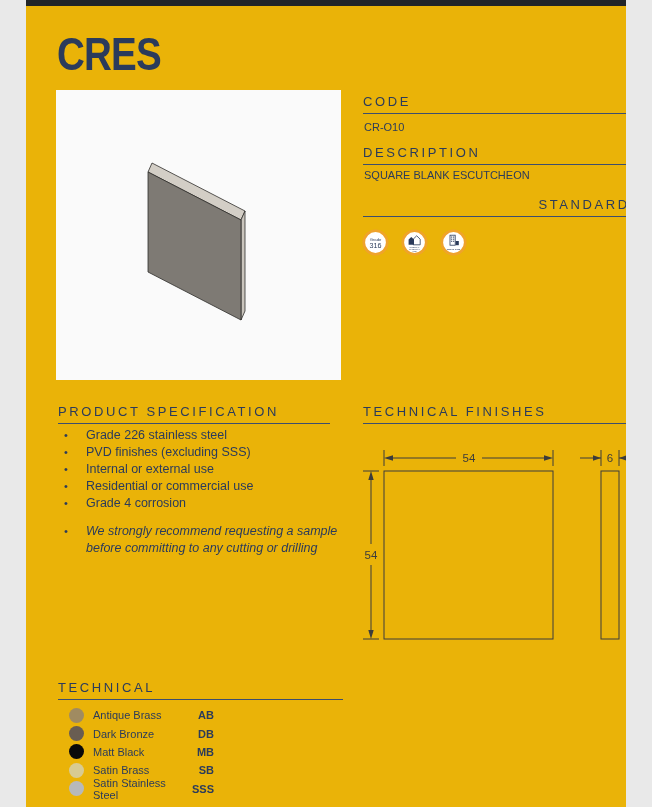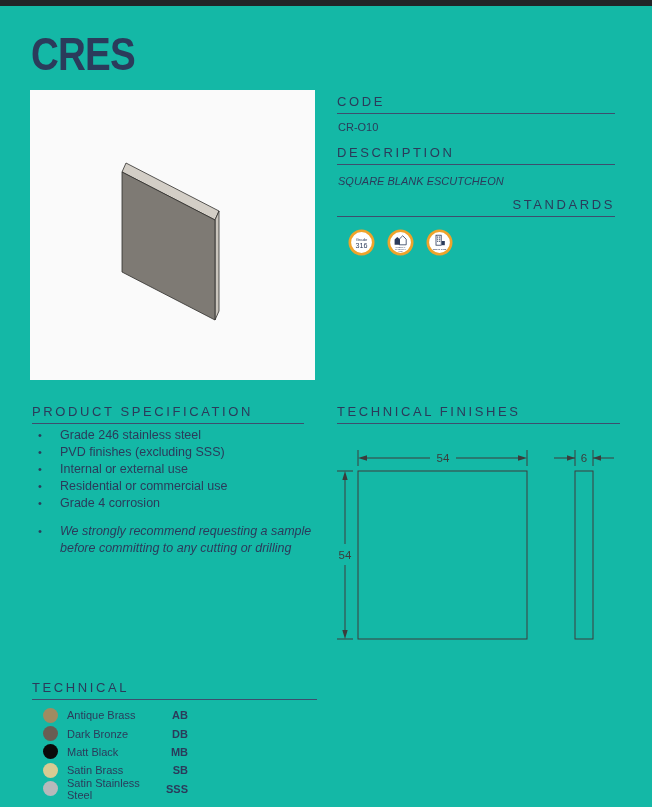--- a/index.html
+++ b/index.html
@@ -1,37 +1,37 @@
 <!DOCTYPE html>
 <html><head>
 <meta charset="utf-8">
 <style>
   html,body{margin:0;padding:0;background:#e9e9e9;}
   .page{
-    position:relative;width:652px;height:807px;background:#14b8a6;
+    position:relative;width:600px;height:807px;background:#eab308;
     font-family:"Liberation Sans",sans-serif;overflow:hidden;margin:0 auto;
   }
   .topbar{position:absolute;left:0;top:0;width:652px;height:6px;background:#222528;}
   .logo{
     position:absolute;left:31px;top:30px;font-size:47px;font-weight:bold;
     color:#2B3B5B;letter-spacing:-1px;transform:scaleX(0.82);transform-origin:left top;
     line-height:1;
   }
   .banner{
     position:absolute;left:337px;top:43px;width:281px;height:29px;background:#2A3B5C;
     color:#ffffff;display:flex;align-items:center;justify-content:center;
     font-size:13.5px;letter-spacing:2.6px;
   }
   .sec-header{
     position:absolute;color:#2B3B5B;font-size:13px;letter-spacing:2.6px;
     border-bottom:1px solid #3D4E6E;padding-bottom:4px;
   }
   .value{position:absolute;color:#2B3B5B;font-size:11px;}
   .image-box{position:absolute;left:30px;top:90px;width:285px;height:290px;background:#FAFAFA;}
-  .badges{position:absolute;left:336px;top:229px;display:flex;gap:12px;margin-left:12px;}
+  .badges{position:absolute;left:336px;top:229px;display:flex;gap:12px;}
   .spec-body{position:absolute;left:32px;top:427px;width:288px;color:#2B3B5B;font-size:12.5px;}
   .bullet-row{display:flex;line-height:17px;}
   .bullet-dot{width:10px;flex:0 0 10px;margin-left:6px;margin-right:12px;font-size:11px;}
   .note-row{margin-top:11px;font-style:italic;}
   .drawing-svg{position:absolute;left:330px;top:428px;}
   .fin-rows{position:absolute;left:43px;top:706px;width:145px;}
   .fin-row{display:flex;align-items:center;height:18.4px;}
   .swatch{width:15px;height:15px;border-radius:50%;flex:0 0 15px;margin-right:9px;}
   .fin-label{color:#2B3B5B;font-size:11px;flex:1 1 auto;}
   .fin-code{color:#2B3B5B;font-size:11px;font-weight:bold;text-align:right;flex:0 0 30px;}
@@ -52,21 +52,21 @@
       <polygon points="96,73 189,121 185,130 92,82" fill="#D3CEC6" stroke="#2E2D2B" stroke-width="0.8"></polygon>
       <polygon points="189,121 189,221 185,230 185,130" fill="#CAC5BD" stroke="#2E2D2B" stroke-width="0.8"></polygon>
       <polygon points="92,82 185,130 185,230 92,182" fill="#7E7A74" stroke="#2E2D2B" stroke-width="0.8"></polygon>
     </svg>
   </div>
 
   <div class="sec-header" style="left:337px;top:94px;width:278px;">CODE</div>
   <div class="value" style="left:338px;top:121px;">CR-O10</div>
 
   <div class="sec-header" style="left:337px;top:145px;width:278px;">DESCRIPTION</div>
-  <div class="value" style="left:338px;top:175px;font-style:italic;">SQUARE BLANK ESCUTCHEON</div>
+  <div class="value" style="left:338px;top:169px;">SQUARE BLANK ESCUTCHEON</div>
 
   <div class="sec-header" style="left:337px;top:197px;width:278px;text-align:right;">STANDARDS</div>
 
   <div class="badges">
     <svg width="27" height="27" viewBox="0 0 27 27">
       <circle cx="13.5" cy="13.5" r="11.7" fill="#ffffff" stroke="#EFA32B" stroke-width="2.6"></circle>
       <text x="13.5" y="11.5" font-size="4.2" fill="#2B3B5B" text-anchor="middle">Grade</text>
       <text x="13.5" y="18.5" font-size="7.2" fill="#2B3B5B" text-anchor="middle">316</text>
     </svg>
     <svg width="27" height="27" viewBox="0 0 27 27">
@@ -88,21 +88,21 @@
         <rect x="13.2" y="11.7" width="1" height="1.2" fill="#2B3B5B"></rect>
       <rect x="15.6" y="12" width="3.2" height="4.2" fill="#2B3B5B"></rect>
       <text x="13.5" y="20.6" font-size="2.4" font-weight="bold" fill="#2B3B5B" text-anchor="middle">RES &amp; COM</text>
     </svg>
   </div>
 
   <div class="sec-header" style="left:32px;top:404px;width:272px;">PRODUCT SPECIFICATION</div>
   <div class="spec-body">
     <div class="bullet-row">
         <span class="bullet-dot">•</span>
-        <span>Grade 246 stainless steel</span>
+        <span>Grade 226 stainless steel</span>
       </div>
     <div class="bullet-row">
         <span class="bullet-dot">•</span>
         <span>PVD finishes (excluding SSS)</span>
       </div>
     <div class="bullet-row">
         <span class="bullet-dot">•</span>
         <span>Internal or external use</span>
       </div>
     <div class="bullet-row">

